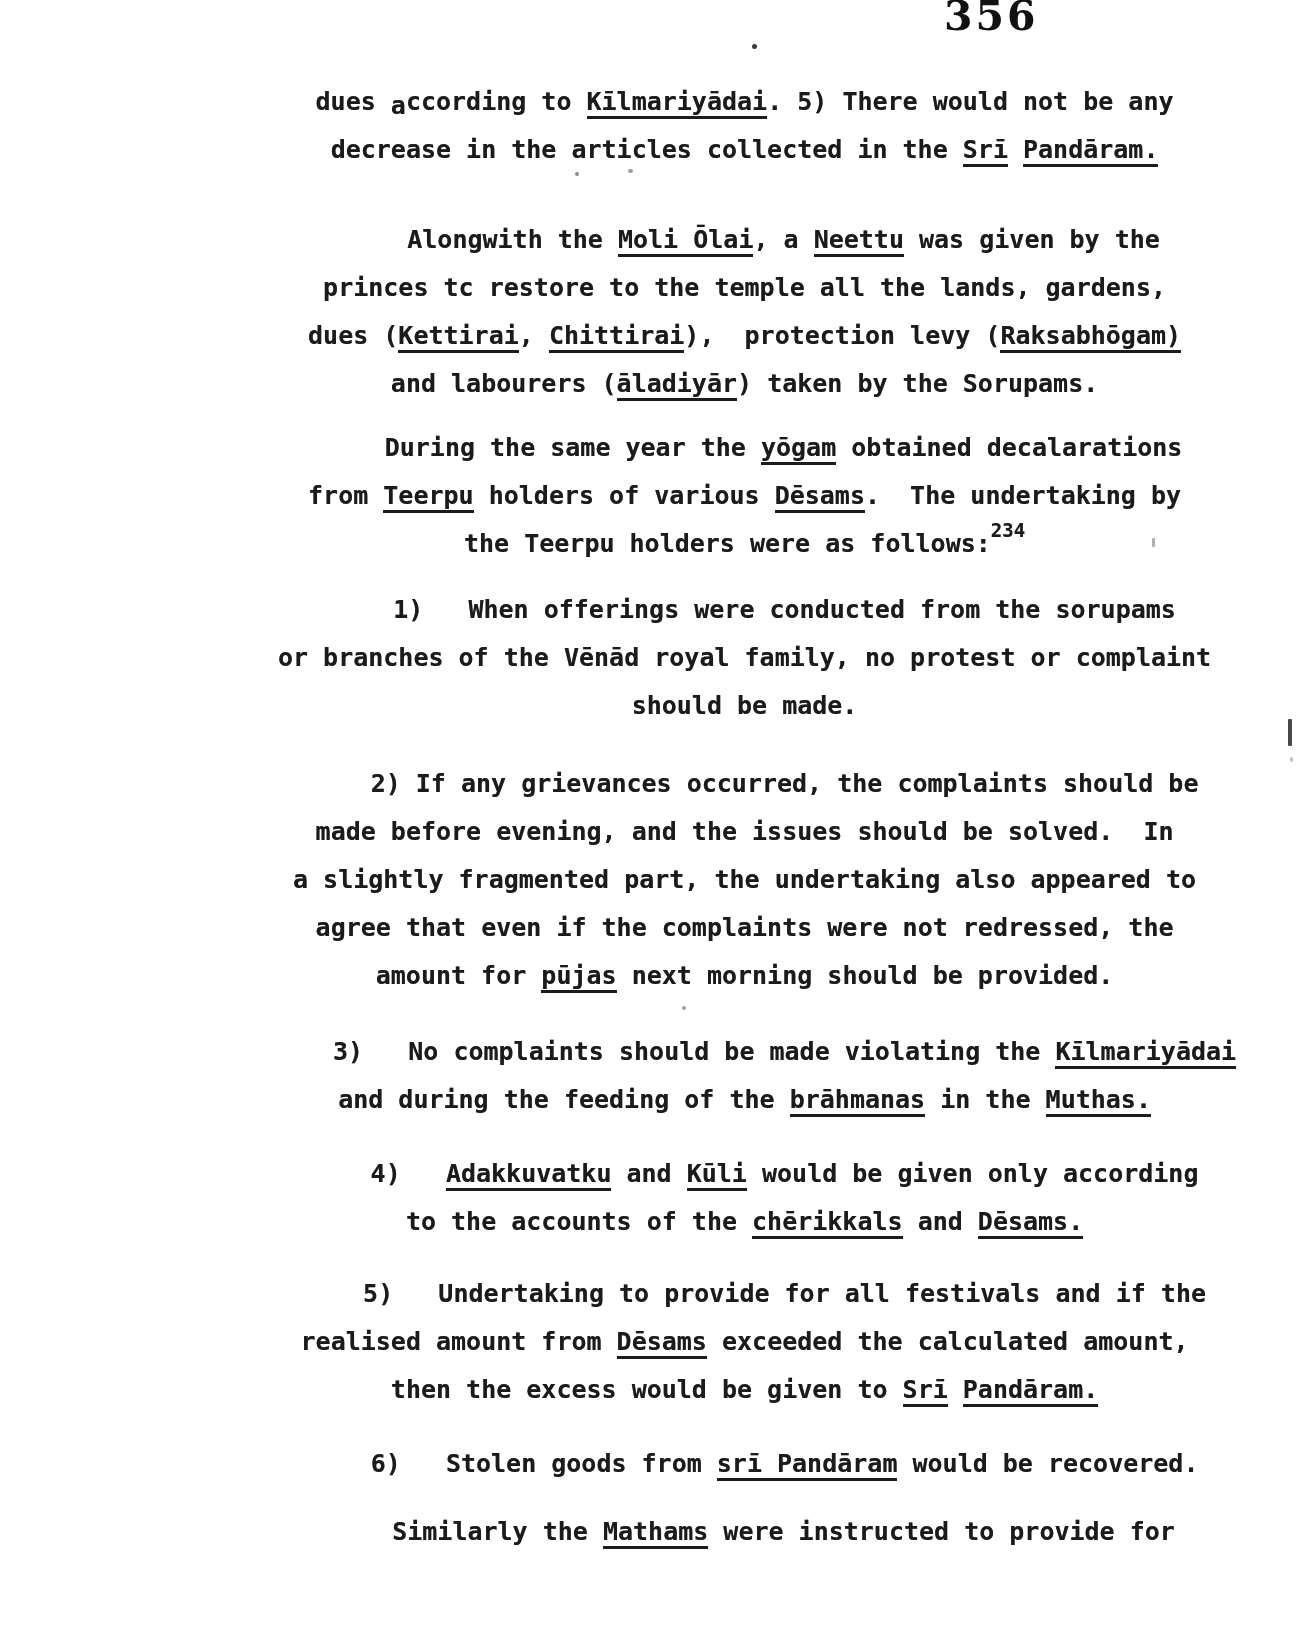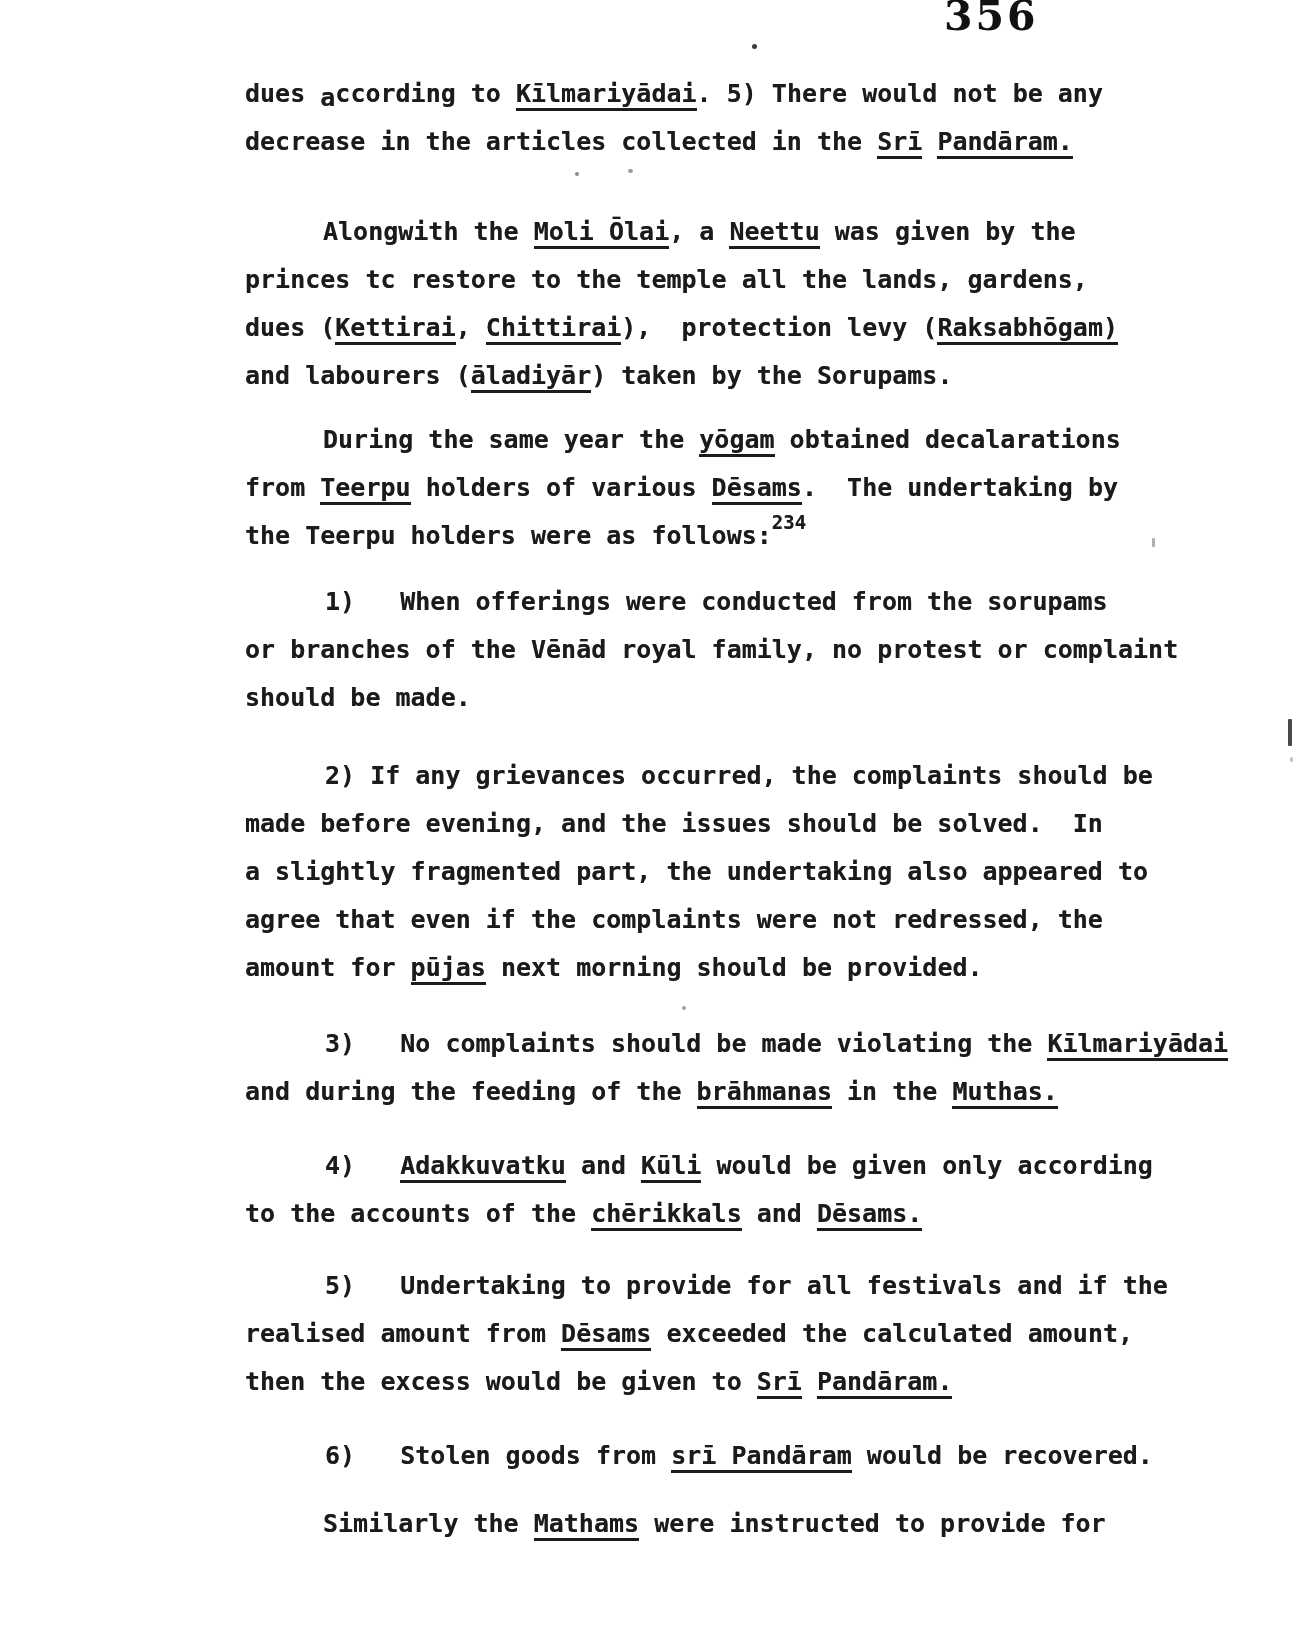--- a/index.html
+++ b/index.html
@@ -3,40 +3,41 @@
 <meta charset="utf-8">
 <style>
   html,body{margin:0;padding:0;background:#e8e8e8;}
   .page{
     position:relative;
     width:1296px;height:1632px;
     background:#ffffff;
     overflow:hidden;
     font-family:"DejaVu Sans Mono","Liberation Mono",monospace;
     color:#1b1b1b;
+    text-align:center;
   }
   .page-number{
     position:absolute;
     left:944px;top:-8px;
     font-family:"DejaVu Serif","Liberation Serif",serif;
     font-weight:bold;
     font-size:41px;
     letter-spacing:3px;
     color:#111;
   }
   .doc{
     position:absolute;
     left:245px;top:70px;
     font-size:25px;
     line-height:48px;
     font-weight:bold;
     white-space:pre;
     text-shadow:0 0 0.4px rgba(20,20,20,0.55);
   }
-  .para{margin:0;}
+  .para{margin:8px;}
   .line{white-space:pre;}
   .u{border-bottom:3px solid #1c1c1c;padding-bottom:0px;}
   .sup{
     display:inline-block;
     font-size:19px;
     position:relative;
     top:-15px;
     line-height:0;
   }
   .low{position:relative;top:4px;display:inline-block;}

